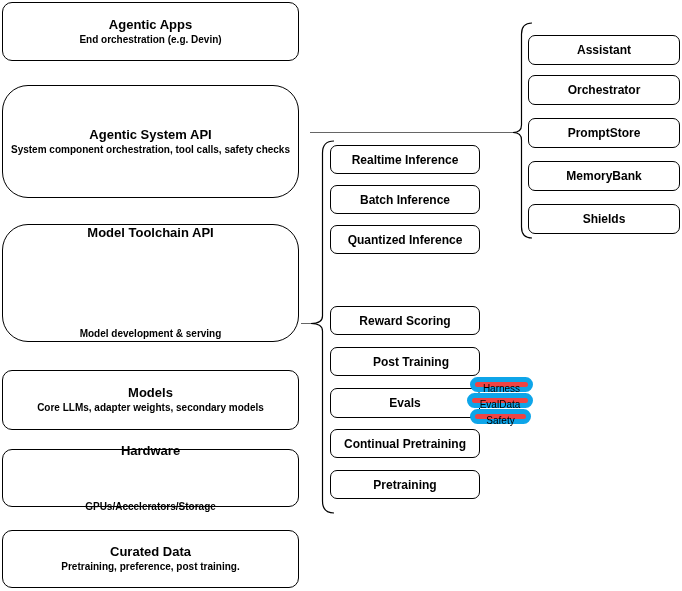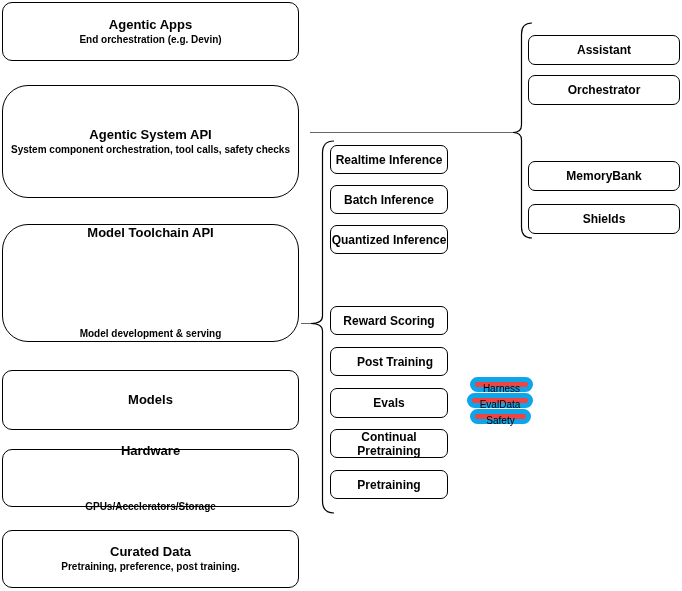--- a/index.html
+++ b/index.html
@@ -35,21 +35,21 @@
     justify-content: center;
     text-align: center;
     font-weight: bold;
   }
   .bigbox { left: 2px; width: 297px; border-radius: 10px; }
   .bigbox.r26 { border-radius: 26px; }
   .bigbox .title { font-size: 13px; line-height: 16px; }
   .bigbox .subtitle { font-size: 10px; line-height: 14px; }
   .midbox {
     left: 330px;
-    width: 118px;
+    width: 150px;
     height: 29px;
     border-radius: 7px;
     font-size: 12px;
     z-index: 1;
   }
   .rightbox {
     left: 528px;
     width: 152px;
     height: 30px;
     border-radius: 7px;
@@ -94,20 +94,21 @@
     <div class="subtitle">System component orchestration, tool calls, safety checks</div>
   </div>
 
   <div class="node bigbox r26" style="top:224px; height:118px;justify-content:space-between;">
     <div class="title">Model Toolchain API</div>
     <div class="subtitle">Model development &amp; serving</div>
   </div>
 
   <div class="node bigbox" style="top:370px; height:60px;">
     <div class="title">Models</div>
+    <div class="subtitle">Core LLMs, adapter weights, secondary models</div>
   </div>
 
   <div class="node bigbox" style="top:449px; height:58px;gap:41px;">
     <div class="title">Hardware</div>
     <div class="subtitle">GPUs/Accelerators/Storage</div>
   </div>
 
   <div class="node bigbox" style="top:530px; height:58px;">
     <div class="title">Curated Data</div>
     <div class="subtitle">Pretraining, preference, post training.</div>
@@ -141,20 +142,23 @@
   <div class="pill" style="left:470px; top:377px; width:63px;">Harness</div>
   <div class="pill" style="left:467px; top:393px; width:66px;">EvalData</div>
   <div class="pill" style="left:470px; top:409px; width:61px;">Safety</div>
 
   <div class="node rightbox" style="top:35px;">
     <span>Assistant</span>
   </div>
   <div class="node rightbox" style="top:75px;">
     <span>Orchestrator</span>
   </div>
+  <div class="node rightbox" style="top:118px;">
+    <span>PromptStore</span>
+  </div>
   <div class="node rightbox" style="top:161px;">
     <span>MemoryBank</span>
   </div>
   <div class="node rightbox" style="top:204px;">
     <span>Shields</span>
   </div>
 
 </div>
 
 </body></html>

